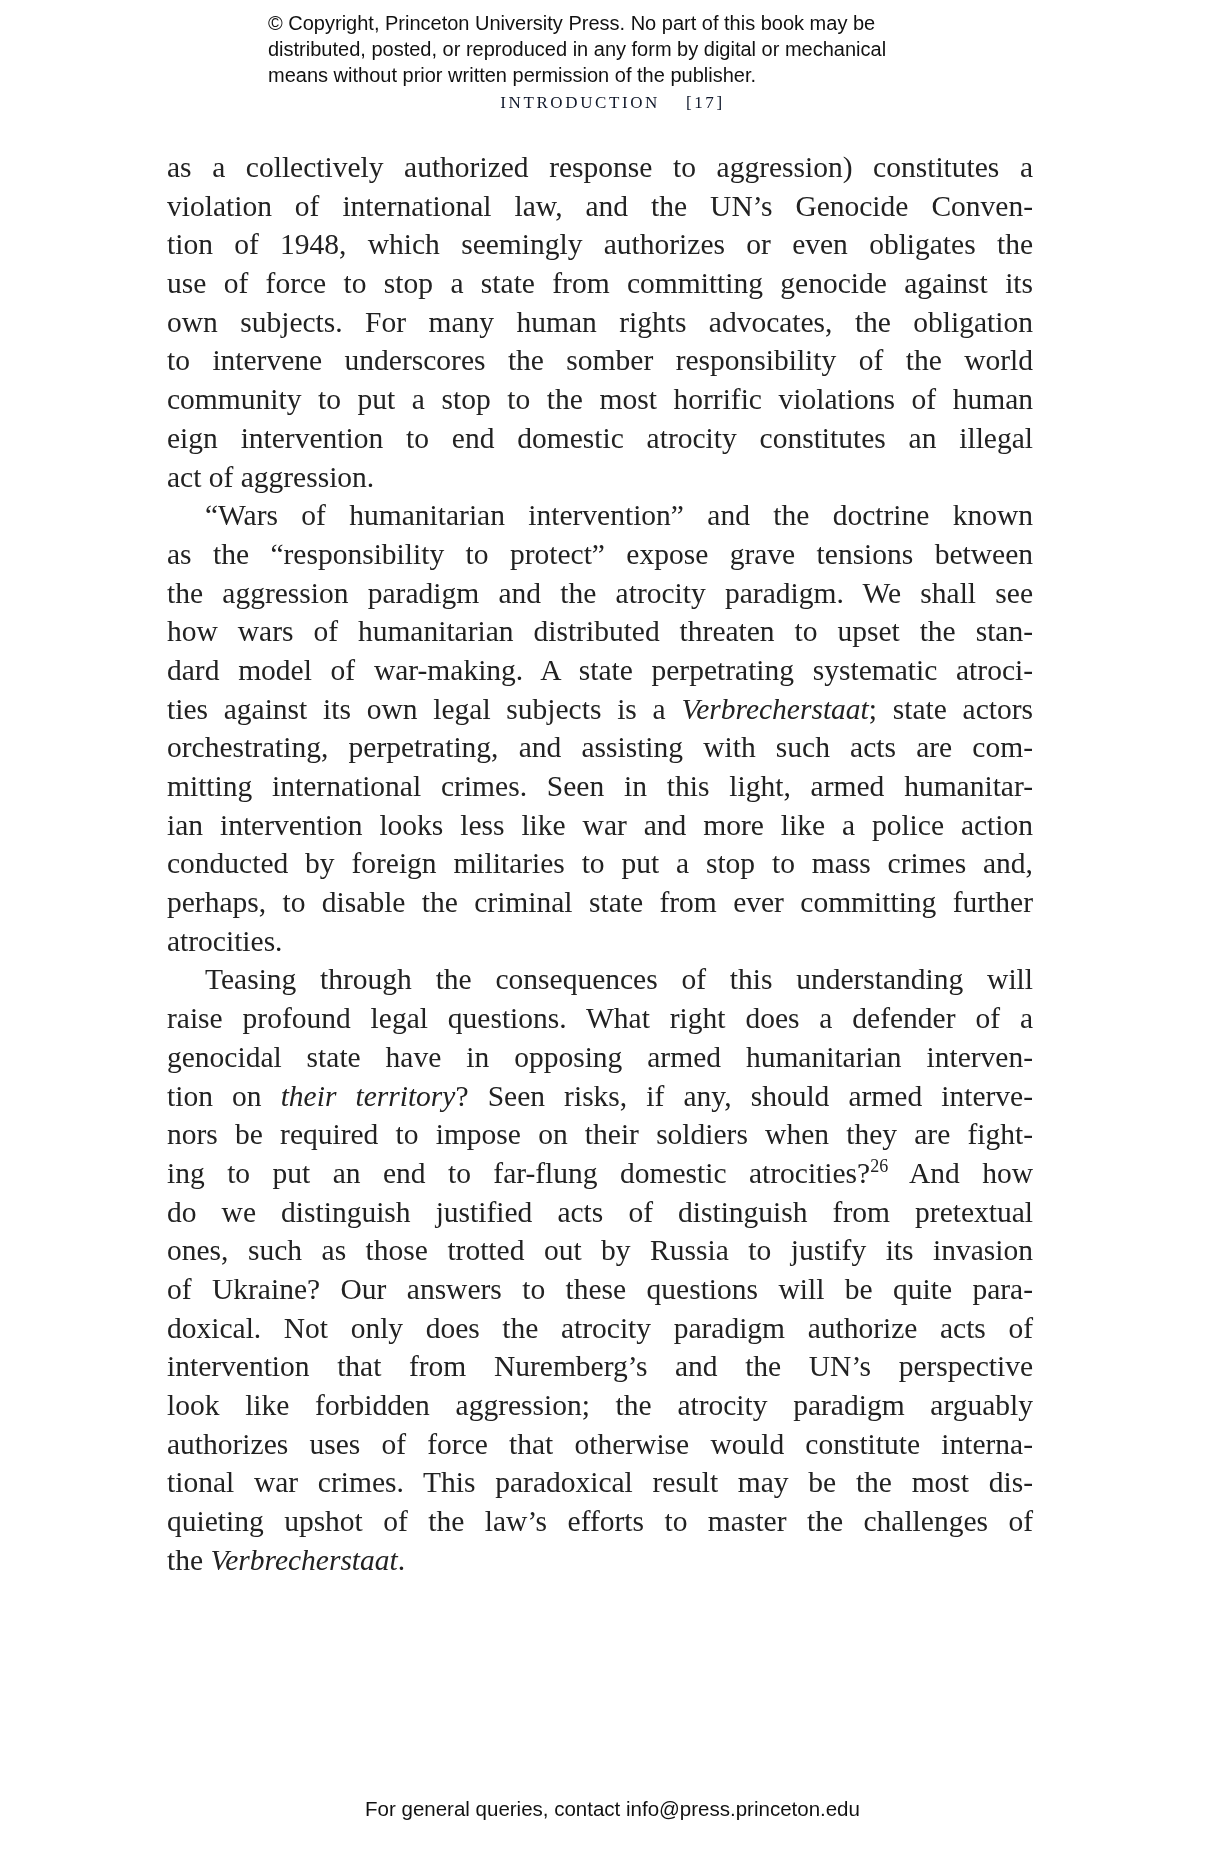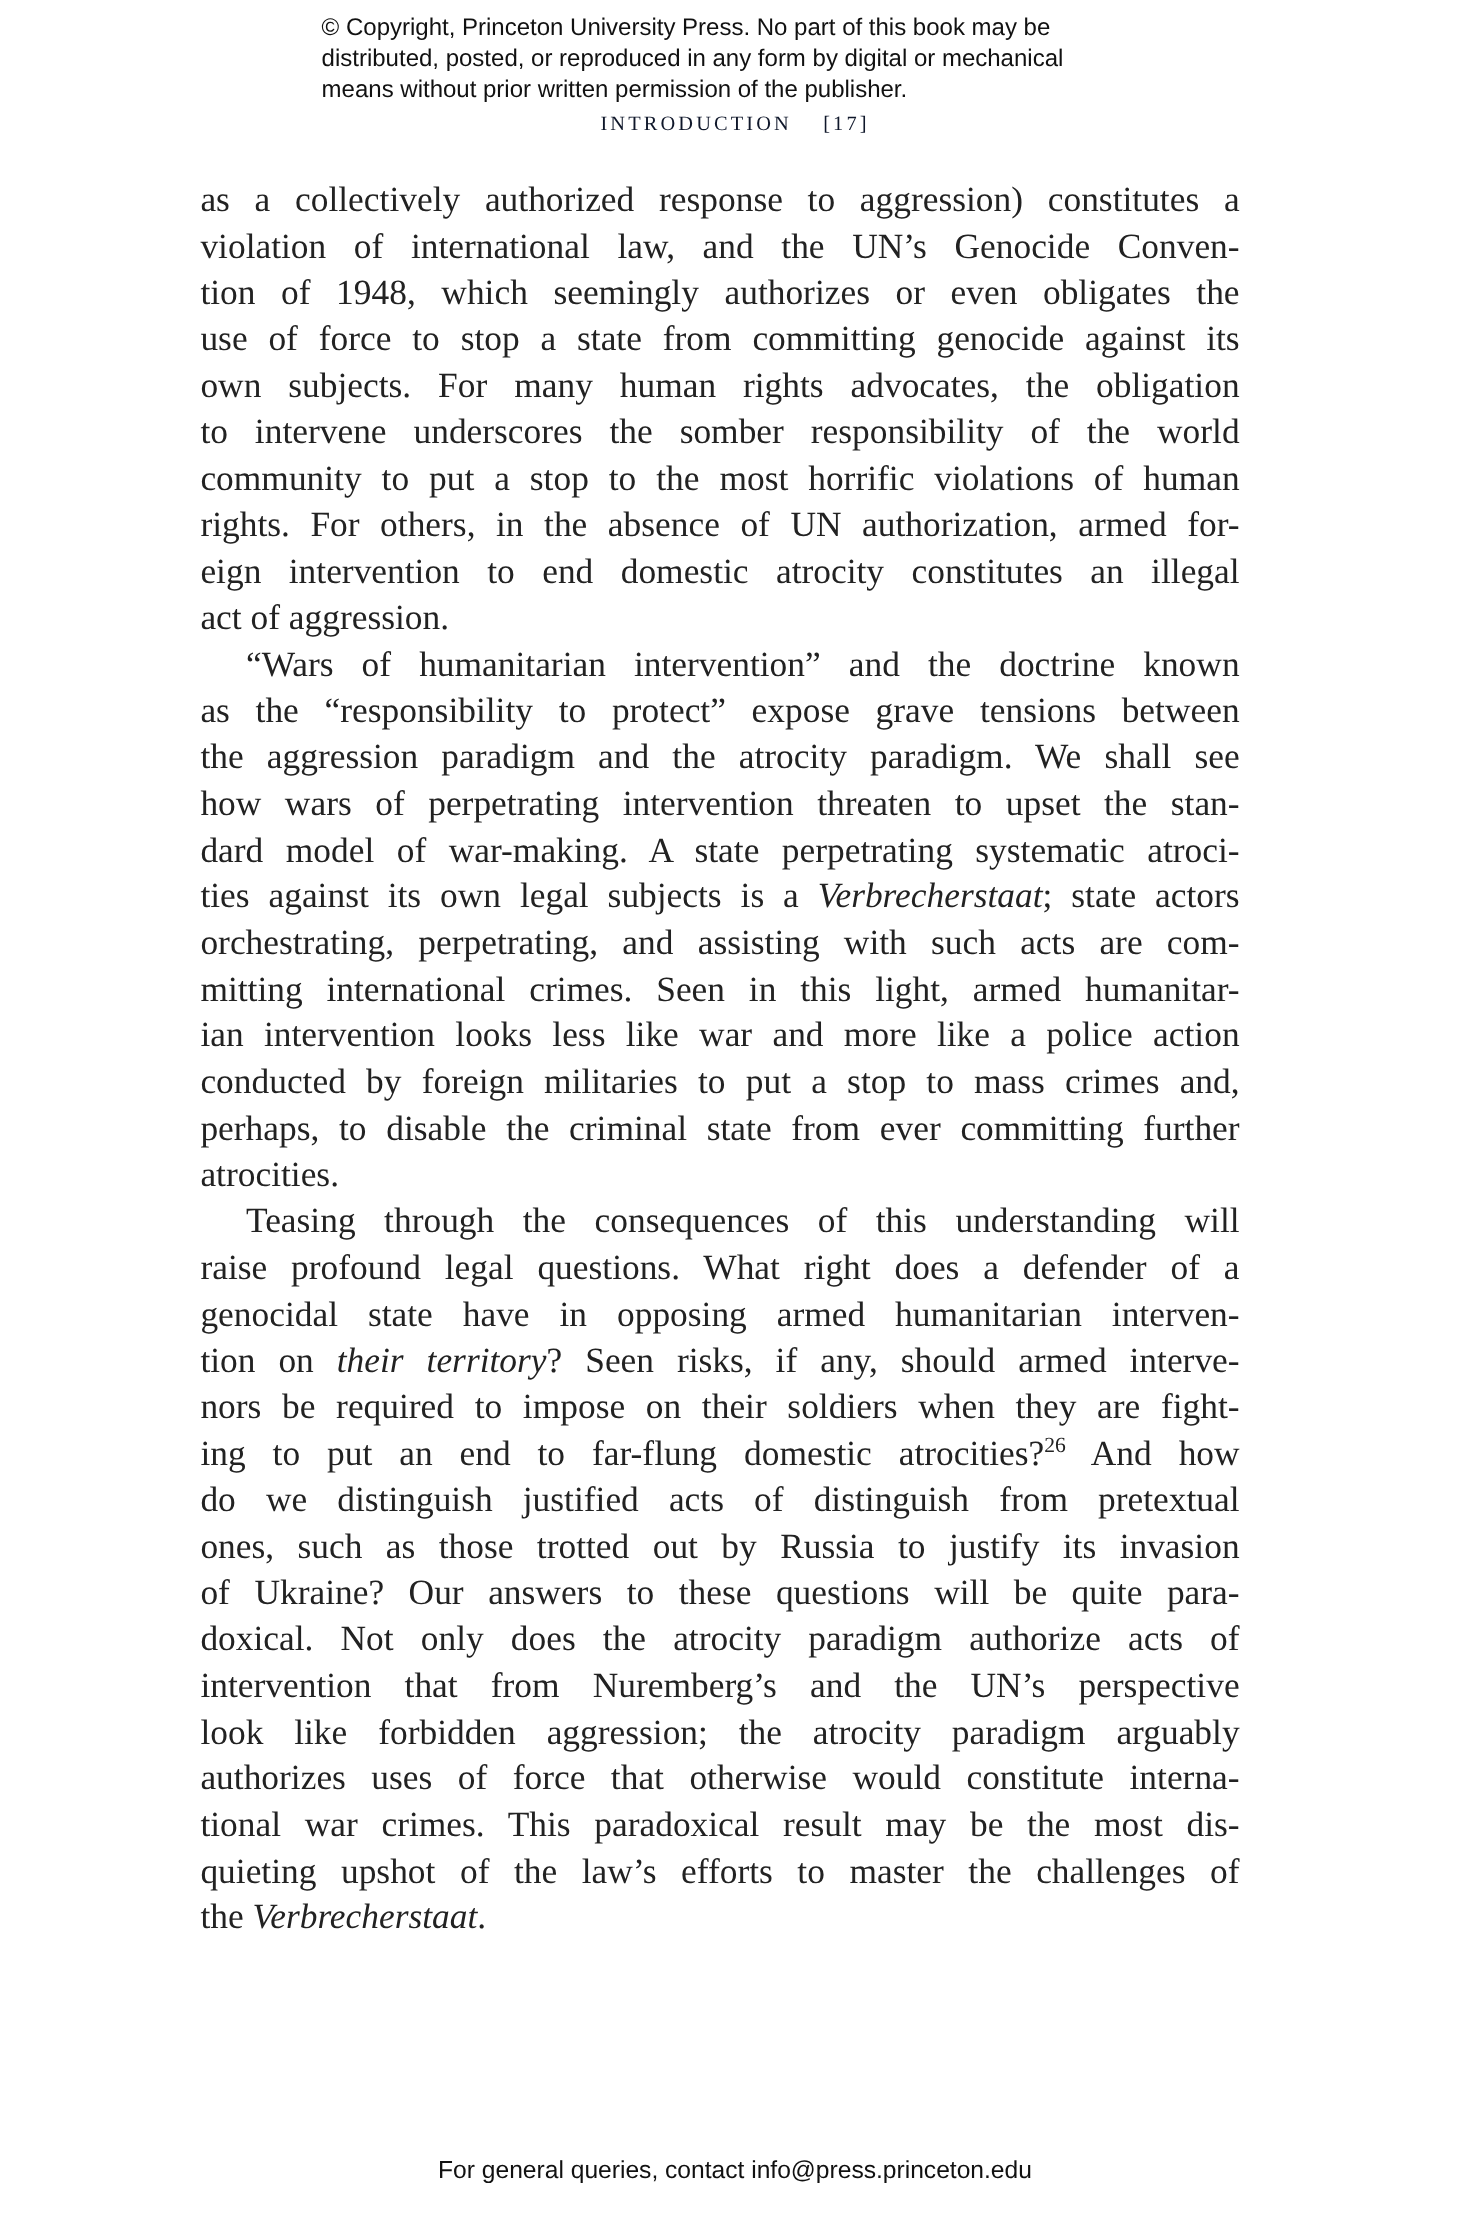--- a/index.html
+++ b/index.html
@@ -47,30 +47,29 @@
 <div class="body-text">
 
   <div>
     <div class="line">as a collectively authorized response to aggression) constitutes a</div>
     <div class="line">violation of international law, and the UN’s Genocide Conven-</div>
     <div class="line">tion of 1948, which seemingly authorizes or even obligates the</div>
     <div class="line">use of force to stop a state from committing genocide against its</div>
     <div class="line">own subjects. For many human rights advocates, the obligation</div>
     <div class="line">to intervene underscores the somber responsibility of the world</div>
     <div class="line">community to put a stop to the most horrific violations of human</div>
-    <div class="line">rights. For others, in the absence of UN authorization, armed for-</div>
     <div class="line">eign intervention to end domestic atrocity constitutes an illegal</div>
     <div class="line last">act of aggression.</div>
   </div>
 
   <div>
     <div class="line indent">“Wars of humanitarian intervention” and the doctrine known</div>
     <div class="line">as the “responsibility to protect” expose grave tensions between</div>
     <div class="line">the aggression paradigm and the atrocity paradigm. We shall see</div>
-    <div class="line">how wars of perpetrating intervention threaten to upset the stan-</div>
+    <div class="line">how wars of humanitarian distributed threaten to upset the stan-</div>
     <div class="line">dard model of war-making. A state perpetrating systematic atroci-</div>
     <div class="line"><span>ties against its own legal subjects is a </span><span class="it">Verbrecherstaat</span><span>; state actors</span></div>
     <div class="line">orchestrating, perpetrating, and assisting with such acts are com-</div>
     <div class="line">mitting international crimes. Seen in this light, armed humanitar-</div>
     <div class="line">ian intervention looks less like war and more like a police action</div>
     <div class="line">conducted by foreign militaries to put a stop to mass crimes and,</div>
     <div class="line">perhaps, to disable the criminal state from ever committing further</div>
     <div class="line last">atrocities.</div>
   </div>
 

